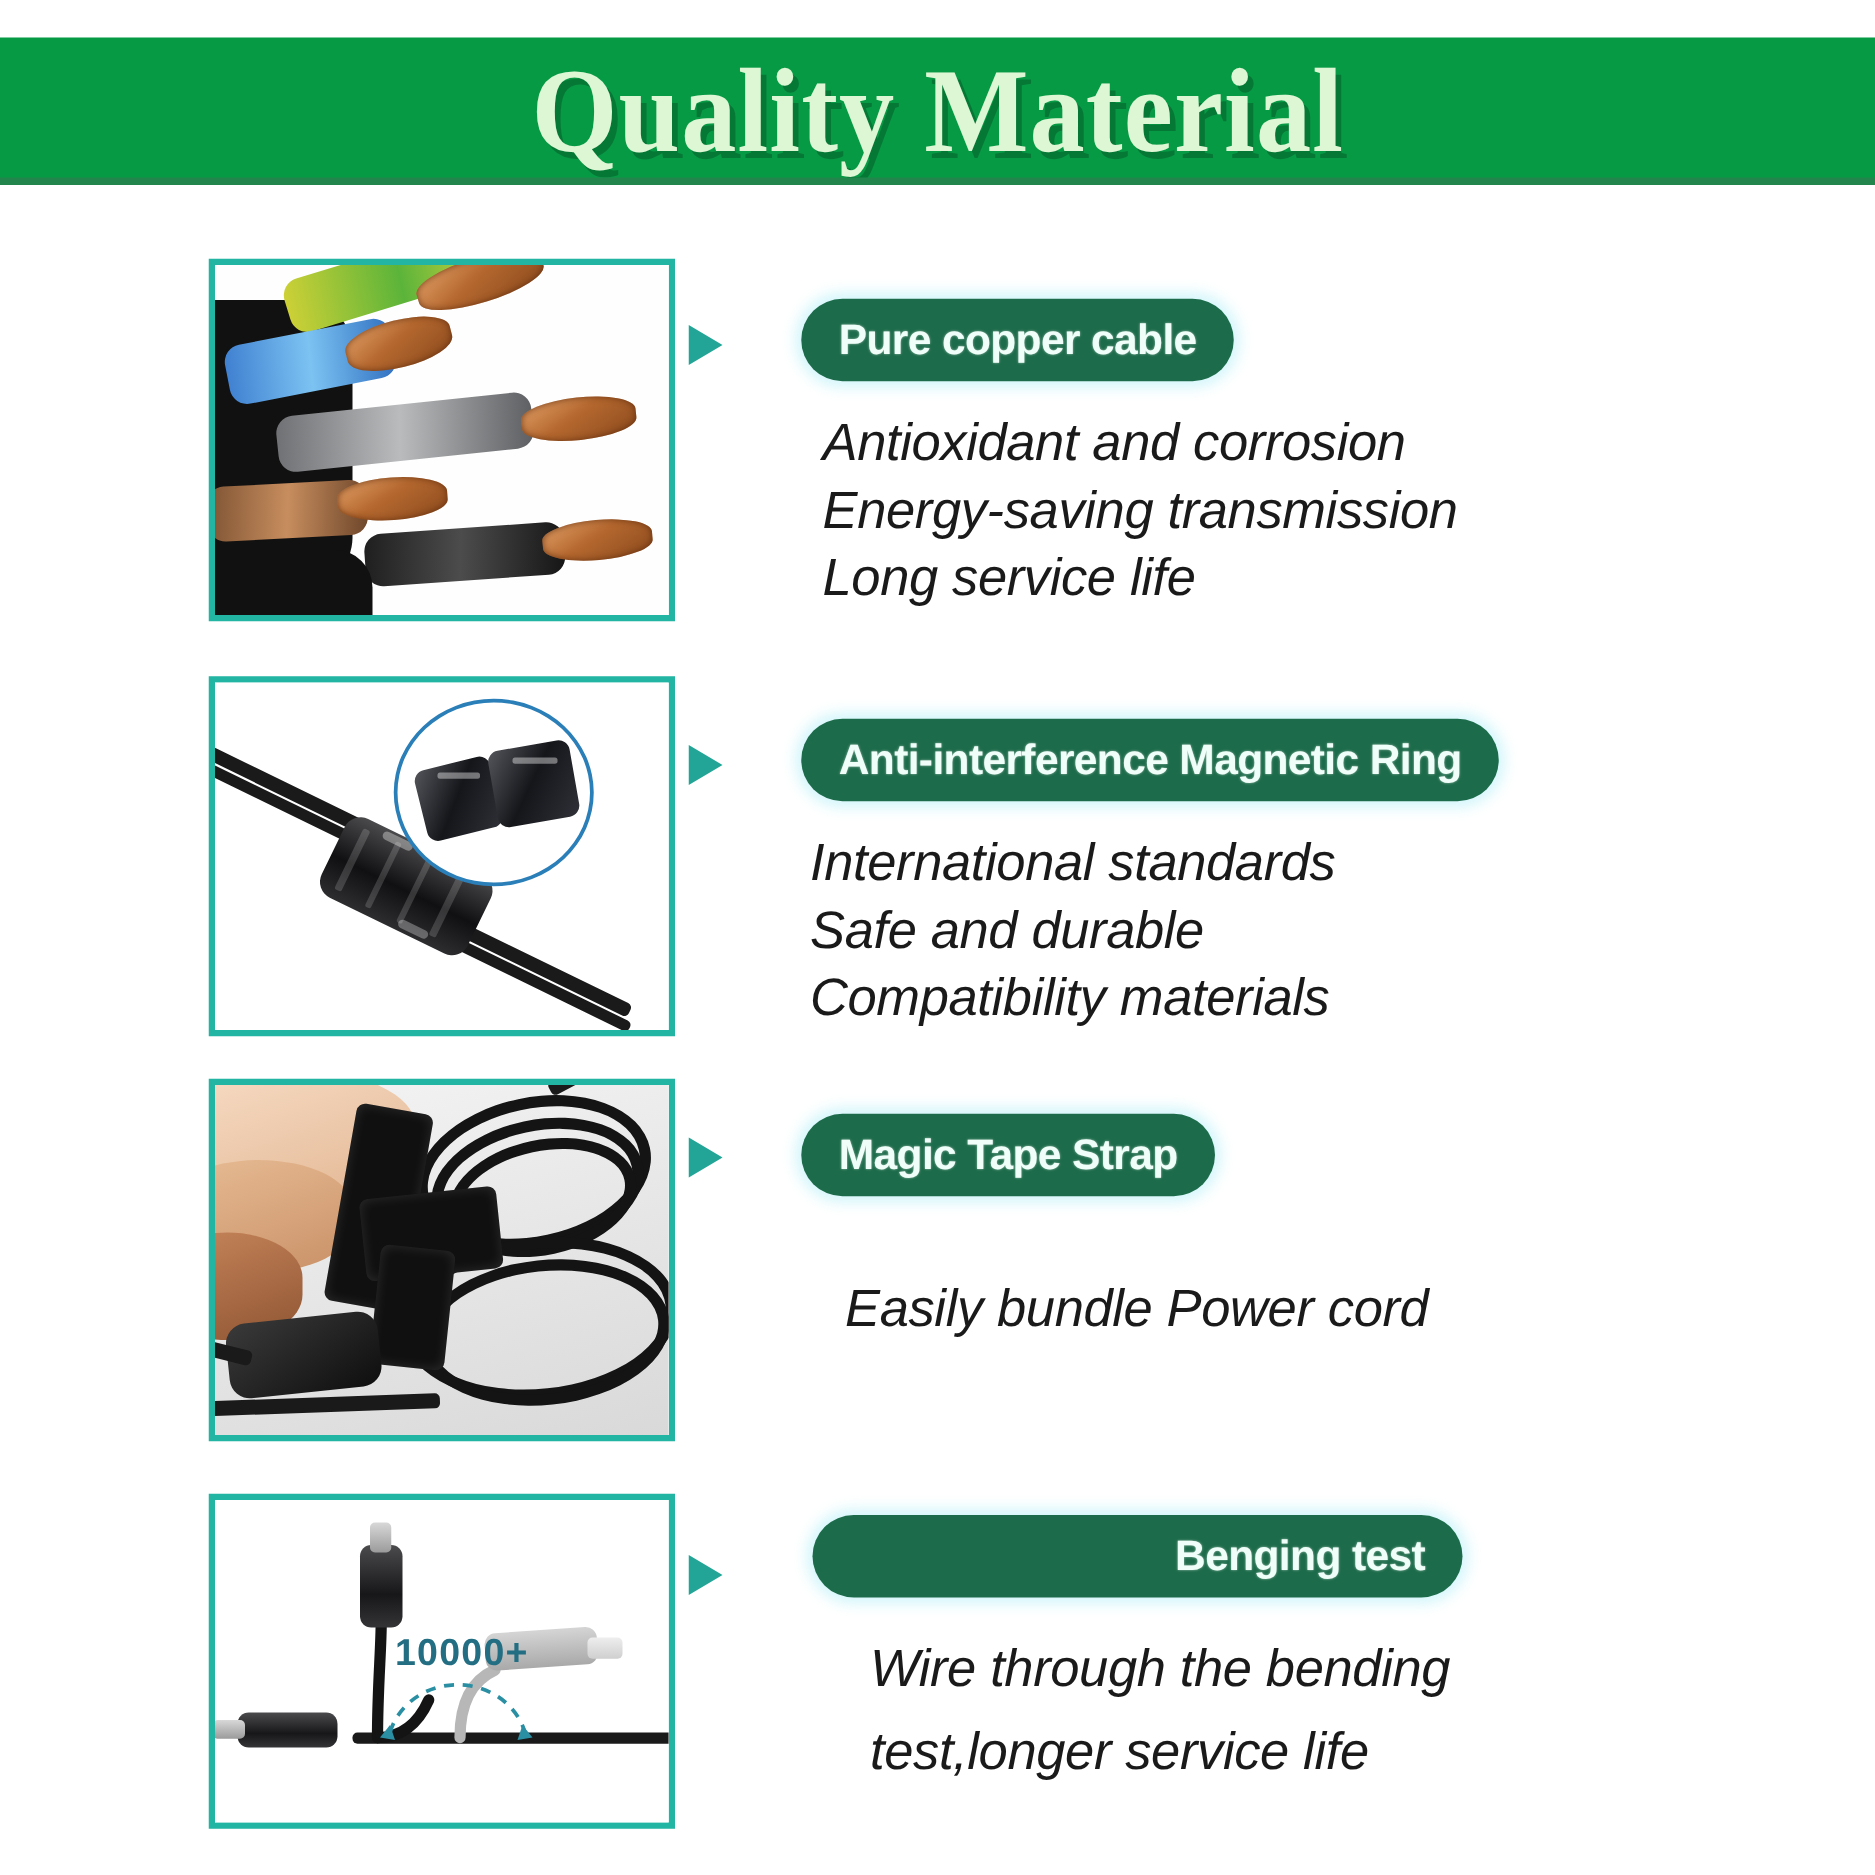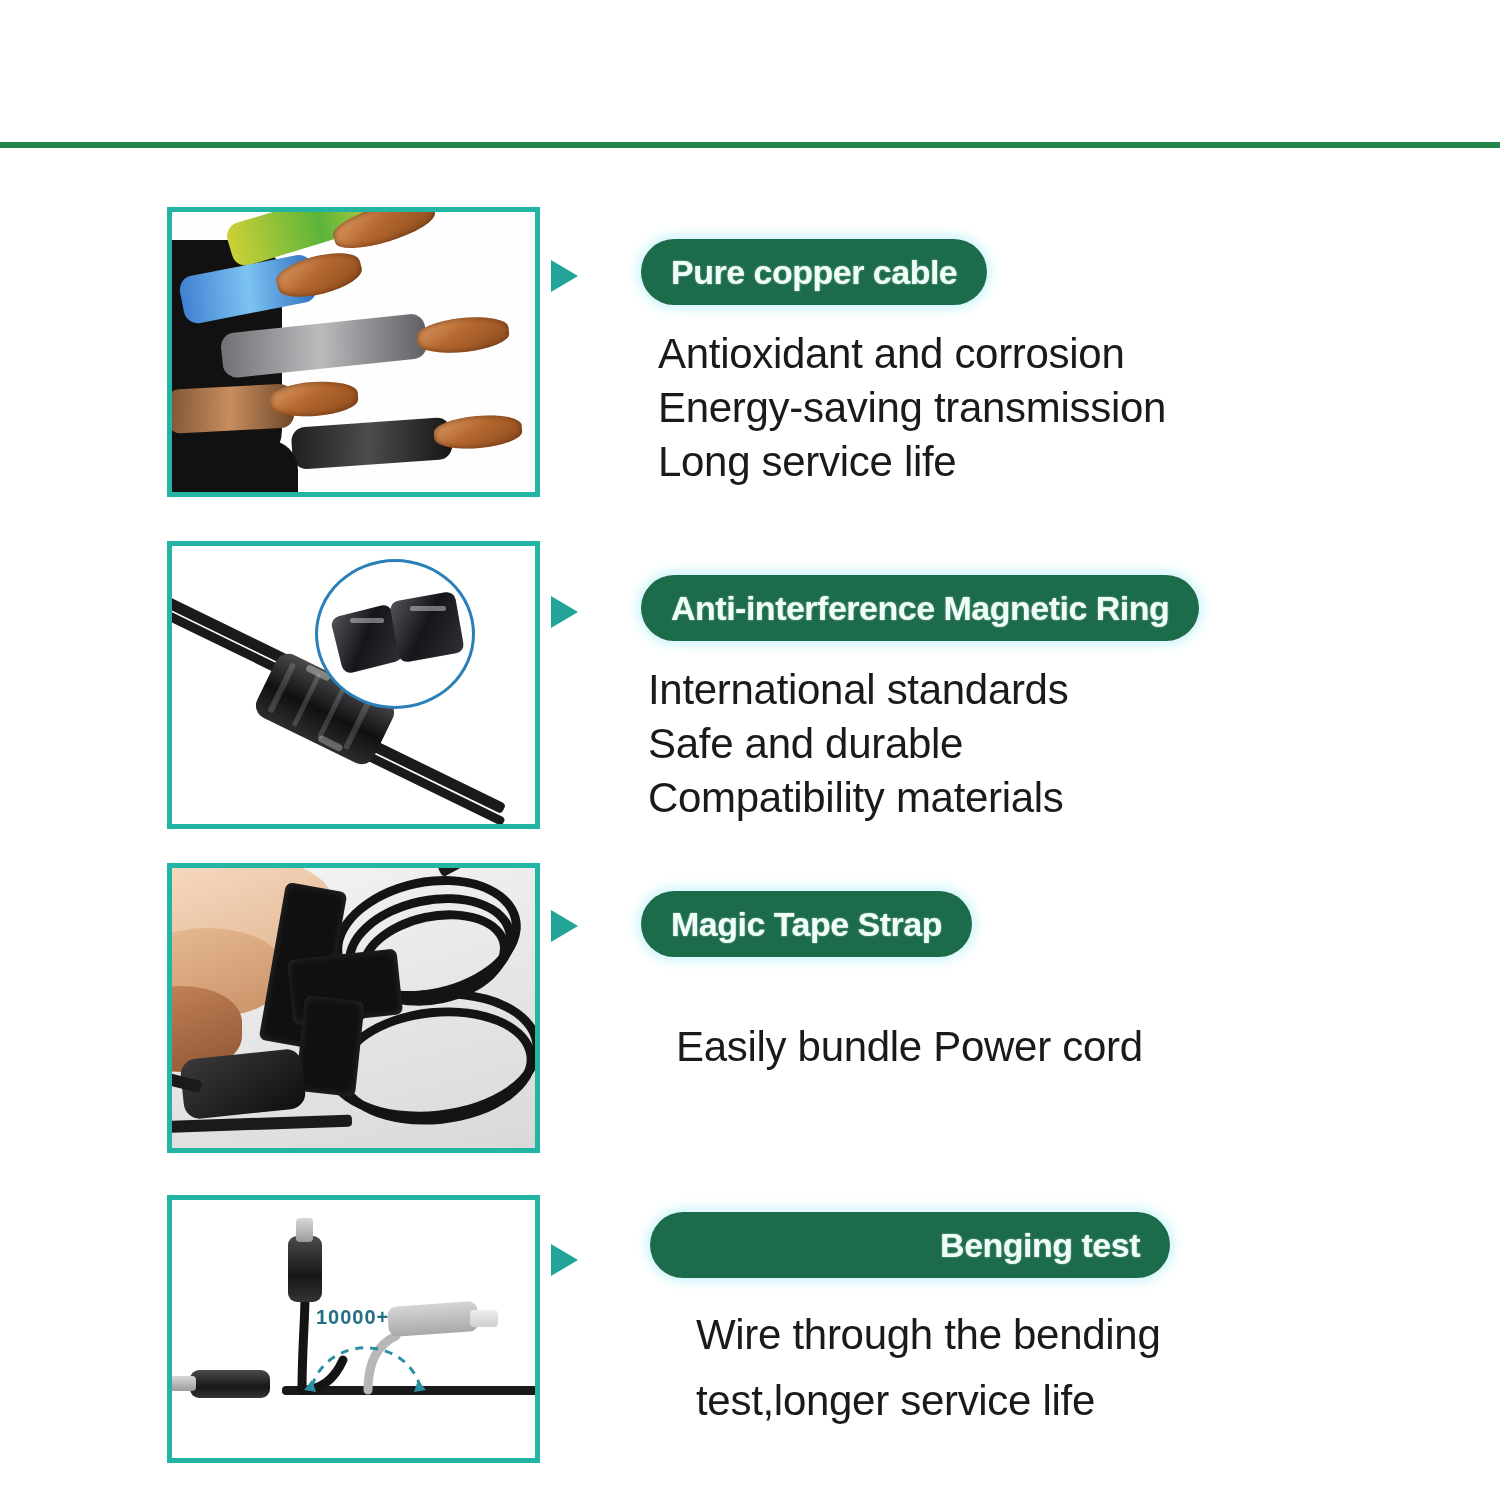--- a/index.html
+++ b/index.html
@@ -73,20 +73,21 @@
     letter-spacing:-0.5px;
     text-shadow:0 0 2px rgba(255,255,255,0.6);
   }
   .bullets { position:absolute; }
   .bullet {
     color:#1a1a1a;
     font-size:42px;
     line-height:54px;
     white-space:nowrap;
     letter-spacing:-0.3px;
+    font-style:italic;
   }
 
   
   .wires { position:absolute; inset:0; background:#fefefe; }
   .wire { position:absolute; border-radius:14px; }
   .wire-jacket { position:absolute; background:#111; border-radius:10px; }
   .copper {
     position:absolute; border-radius:50%/40%;
     background:linear-gradient(150deg,#e3a269 0%,#b5682f 45%,#8b4a1d 100%);
     box-shadow:inset 0 0 6px rgba(90,40,10,0.8);
@@ -121,29 +122,32 @@
     border-radius:16px;
   }
 
   
   .barrel {
     position:absolute; border-radius:9px;
     background:linear-gradient(180deg,#4b4b4e,#171719 60%,#343437);
   }
   .barrel-tip { position:absolute; border-radius:4px; background:linear-gradient(180deg,#d8d8d8,#9b9b9b); }
   .label-10000 {
-    position:absolute; color:#236e82; font-size:20px; font-weight:700;
+    position:absolute; color:#236e82; font-size:30px; font-weight:700;
     letter-spacing:1px; white-space:nowrap;
   }
 </style>
 </head>
 <body>
 
 <div class="page">
 
+  <div class="banner">
+    <div class="banner-title">Quality Material</div>
+  </div>
   <div class="banner-underline"></div>
 
   <div class="card" style="top:0;">
 
     <div class="thumb" style="top:207px; height:290px; width:373px;">
       <div class="thumb-inner">
         <div class="wires">
 
           <div class="wire-jacket" style="left:-20px; top:28px; width:130px; height:230px; border-radius:0 40px 40px 0; background:#111;"></div>
 

